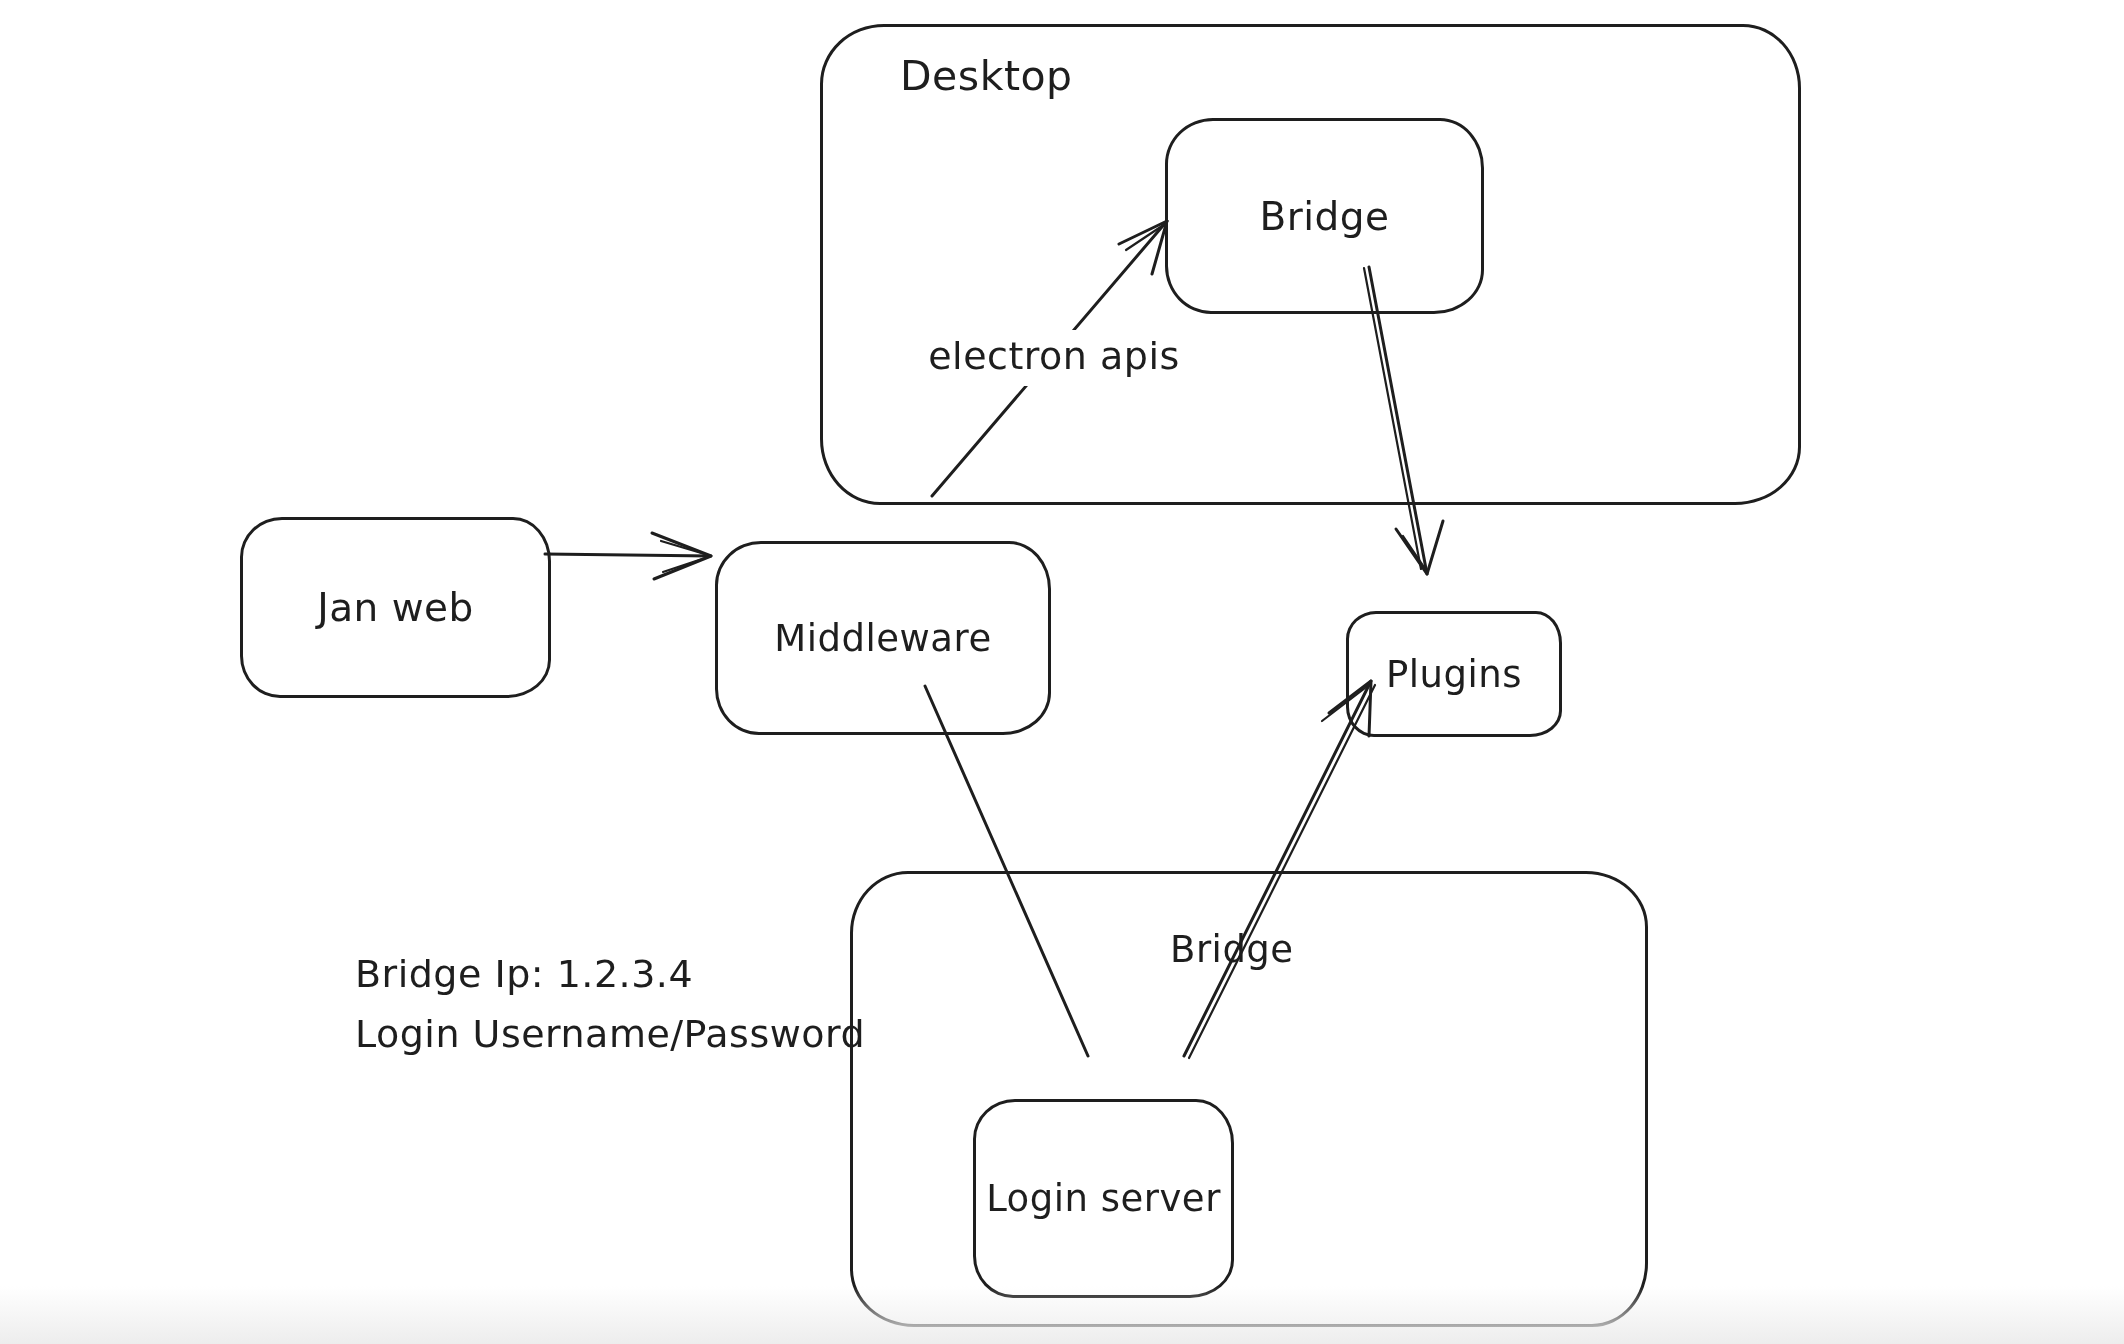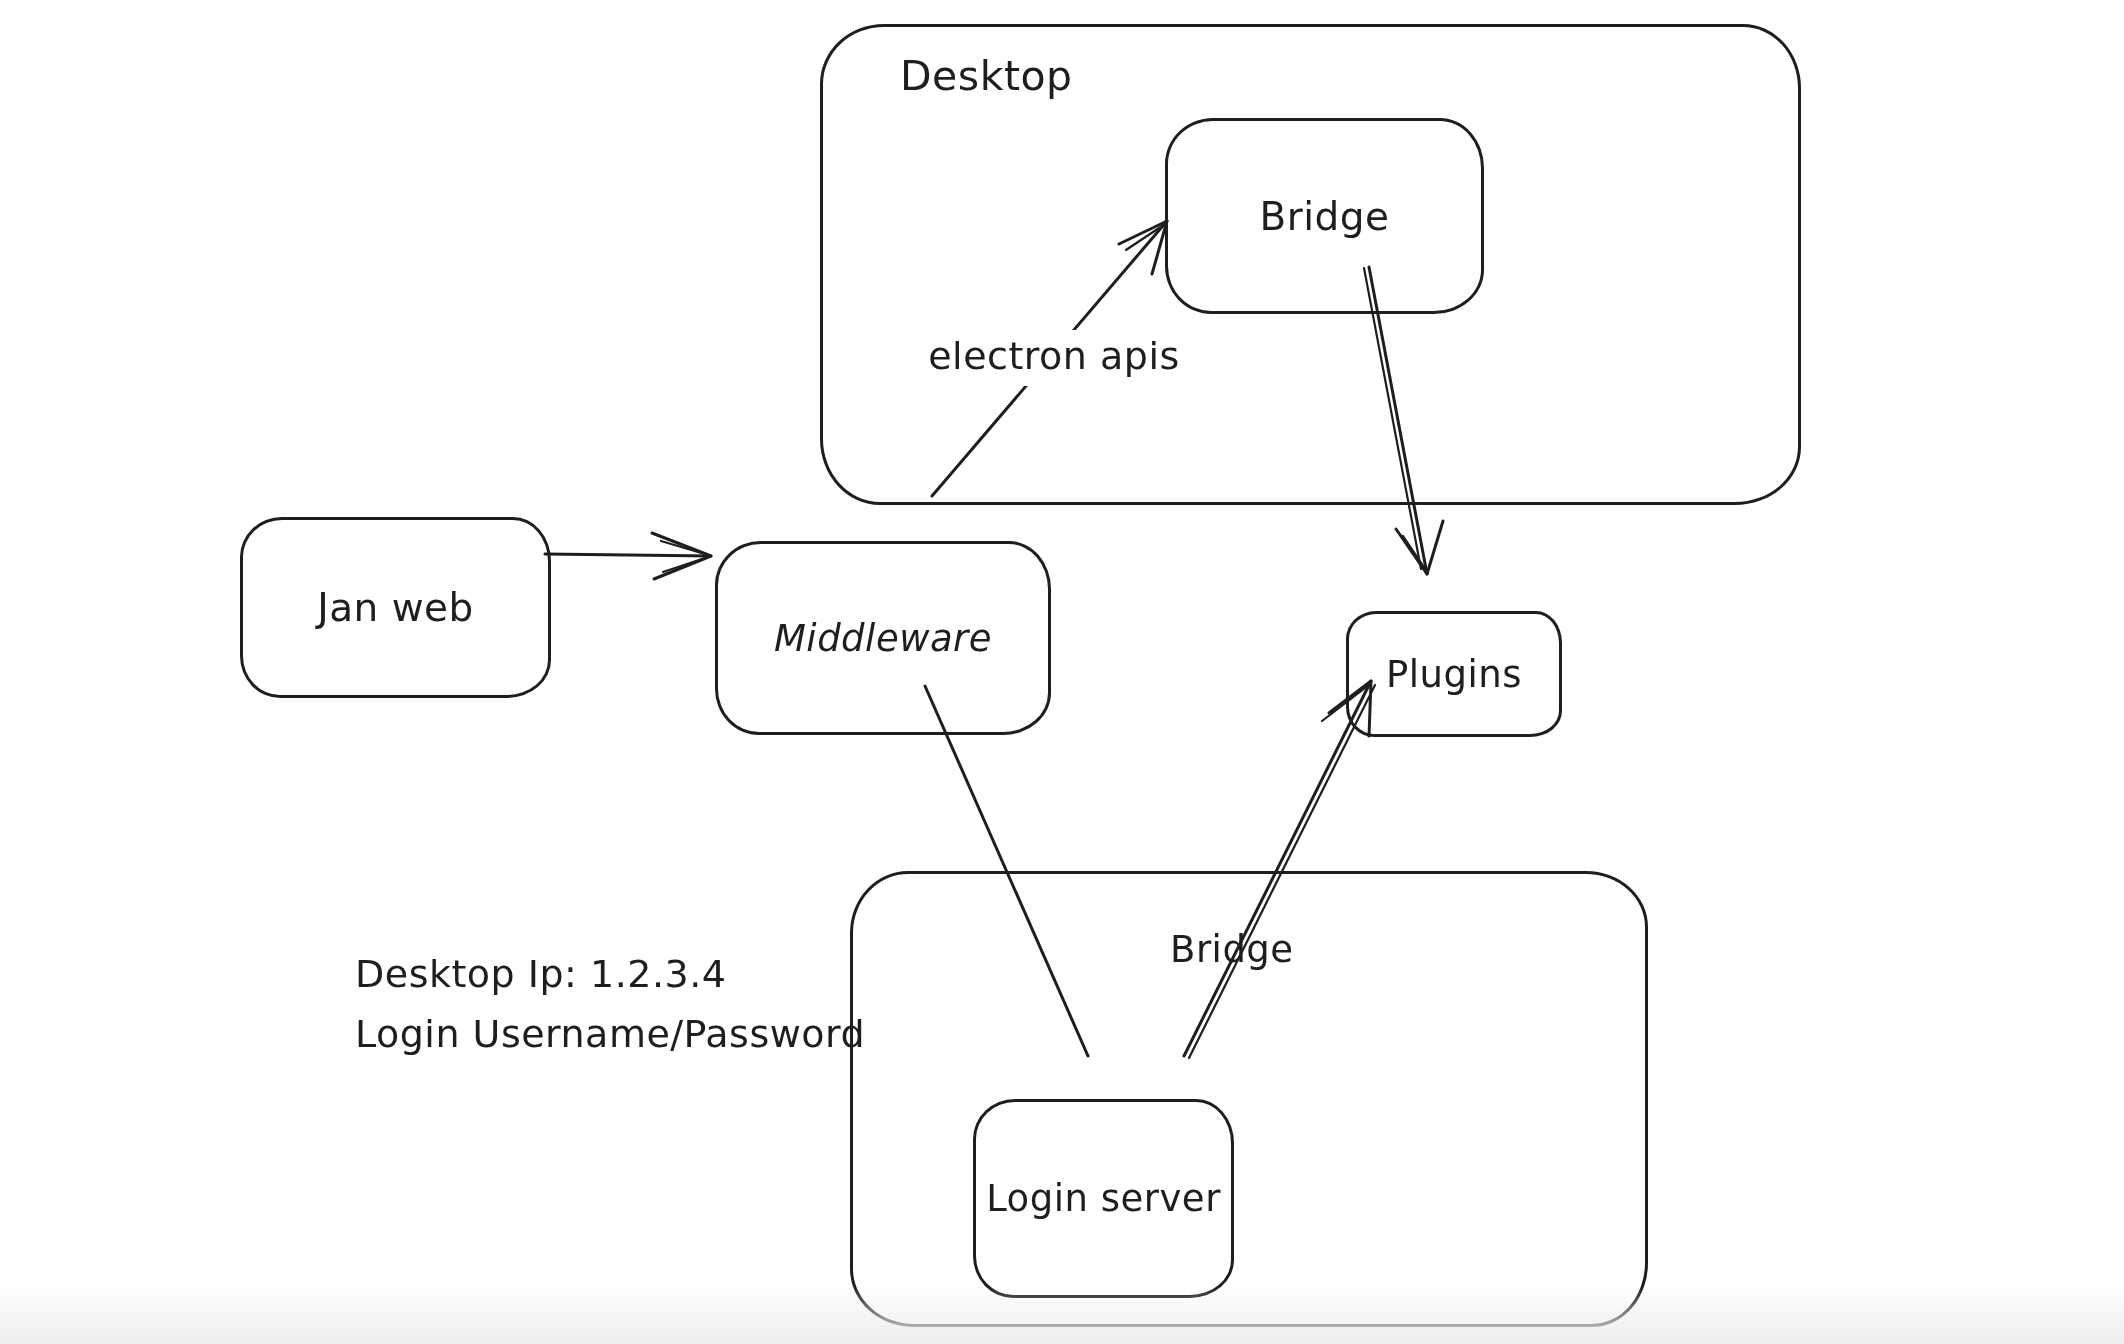--- a/index.html
+++ b/index.html
@@ -62,21 +62,20 @@
   }
   #node-jan-web {
     left: 240px; top: 473px; width: 305px; height: 175px;
     border-radius: 42px 38px 44px 40px / 40px 44px 38px 42px;
     font-size: 39px;
   }
   #node-middleware {
     left: 715px; top: 497px; width: 330px; height: 188px;
     border-radius: 46px 42px 48px 44px / 44px 48px 42px 46px;
     font-size: 37px;
-    font-style: italic;
   }
   #node-bridge {
     left: 1165px; top: 74px; width: 313px; height: 190px;
     border-radius: 48px 44px 50px 46px / 46px 50px 44px 48px;
     font-size: 39px;
   }
   #node-plugins {
     left: 1346px; top: 567px; width: 210px; height: 120px;
     border-radius: 30px 26px 32px 28px / 28px 32px 26px 30px;
     font-size: 37px;
@@ -196,18 +195,18 @@
   <div class="node" id="node-plugins">
     <span>Plugins</span>
   </div>
   <div class="node" id="node-http-server">
     <span>Login server</span>
   </div>
 
   <div class="edge-label" id="label-electron-apis">electron apis</div>
 
   <div class="annotation">
-    <div>Desktop Ip: 1.2.3.4</div>
+    <div>Bridge Ip: 1.2.3.4</div>
     <div>Login Username/Password</div>
   </div>
 
   <div class="bottom-fade"></div>
 </div>
 
 </body></html>

